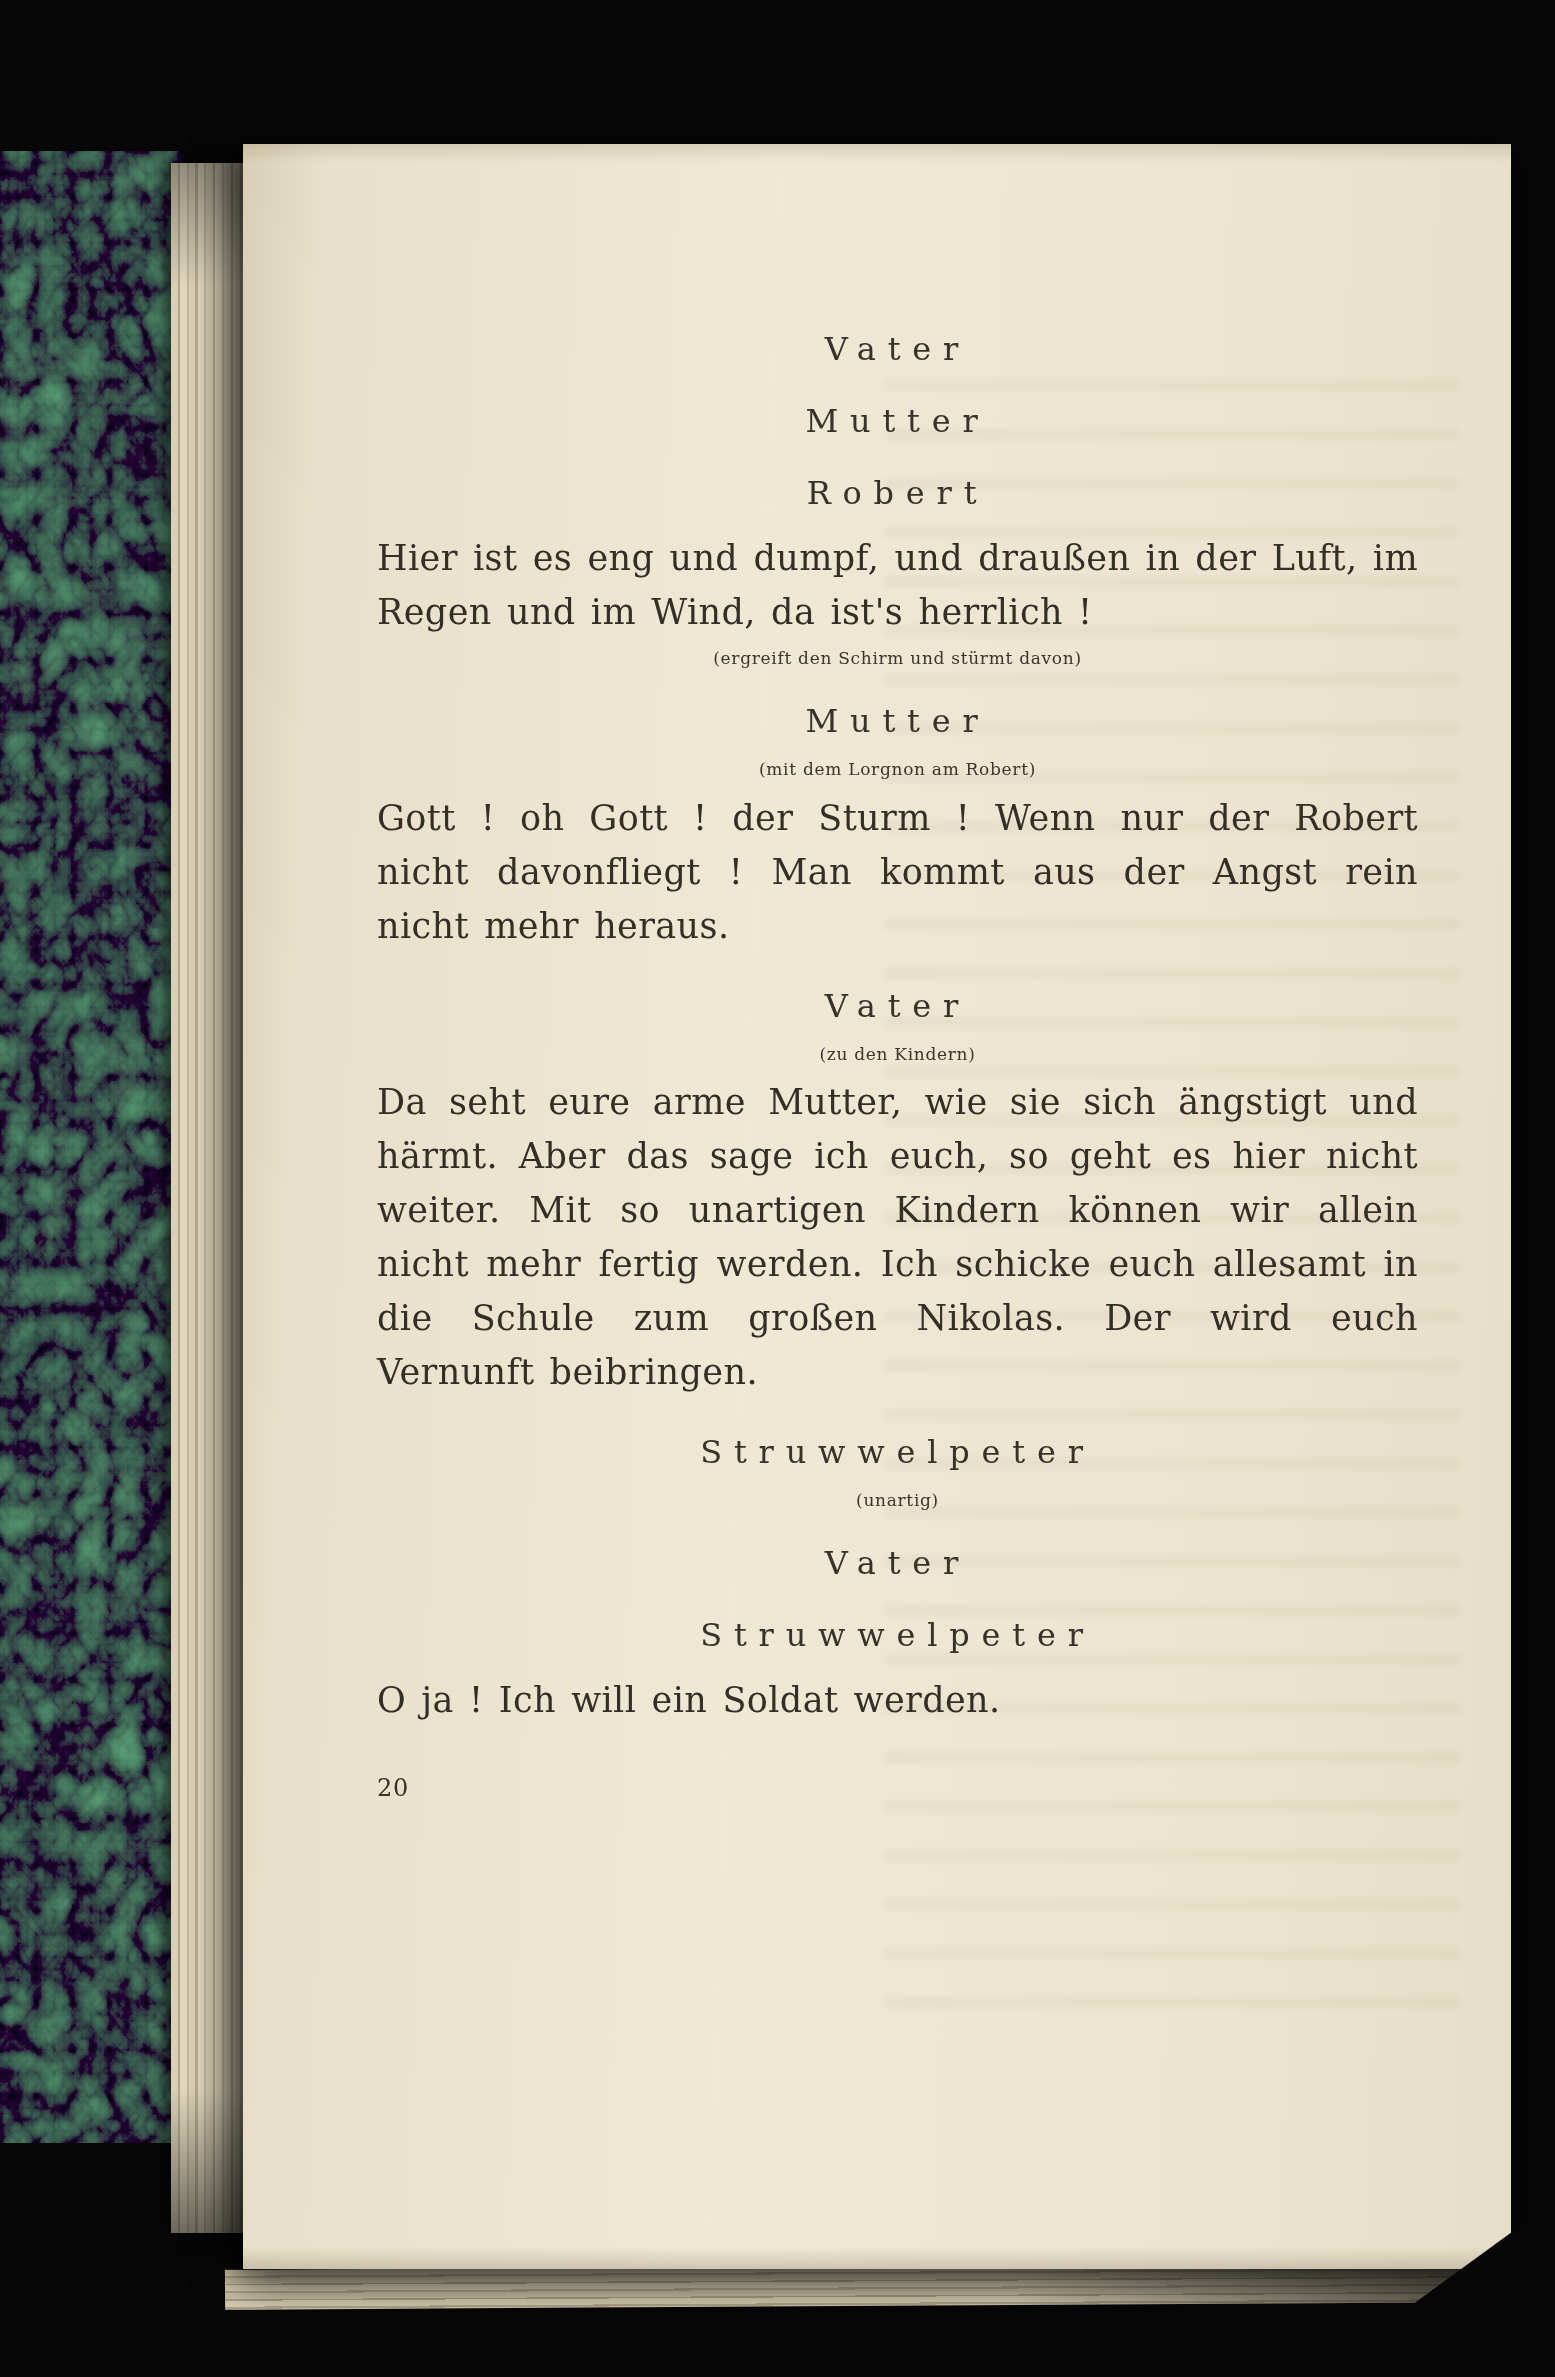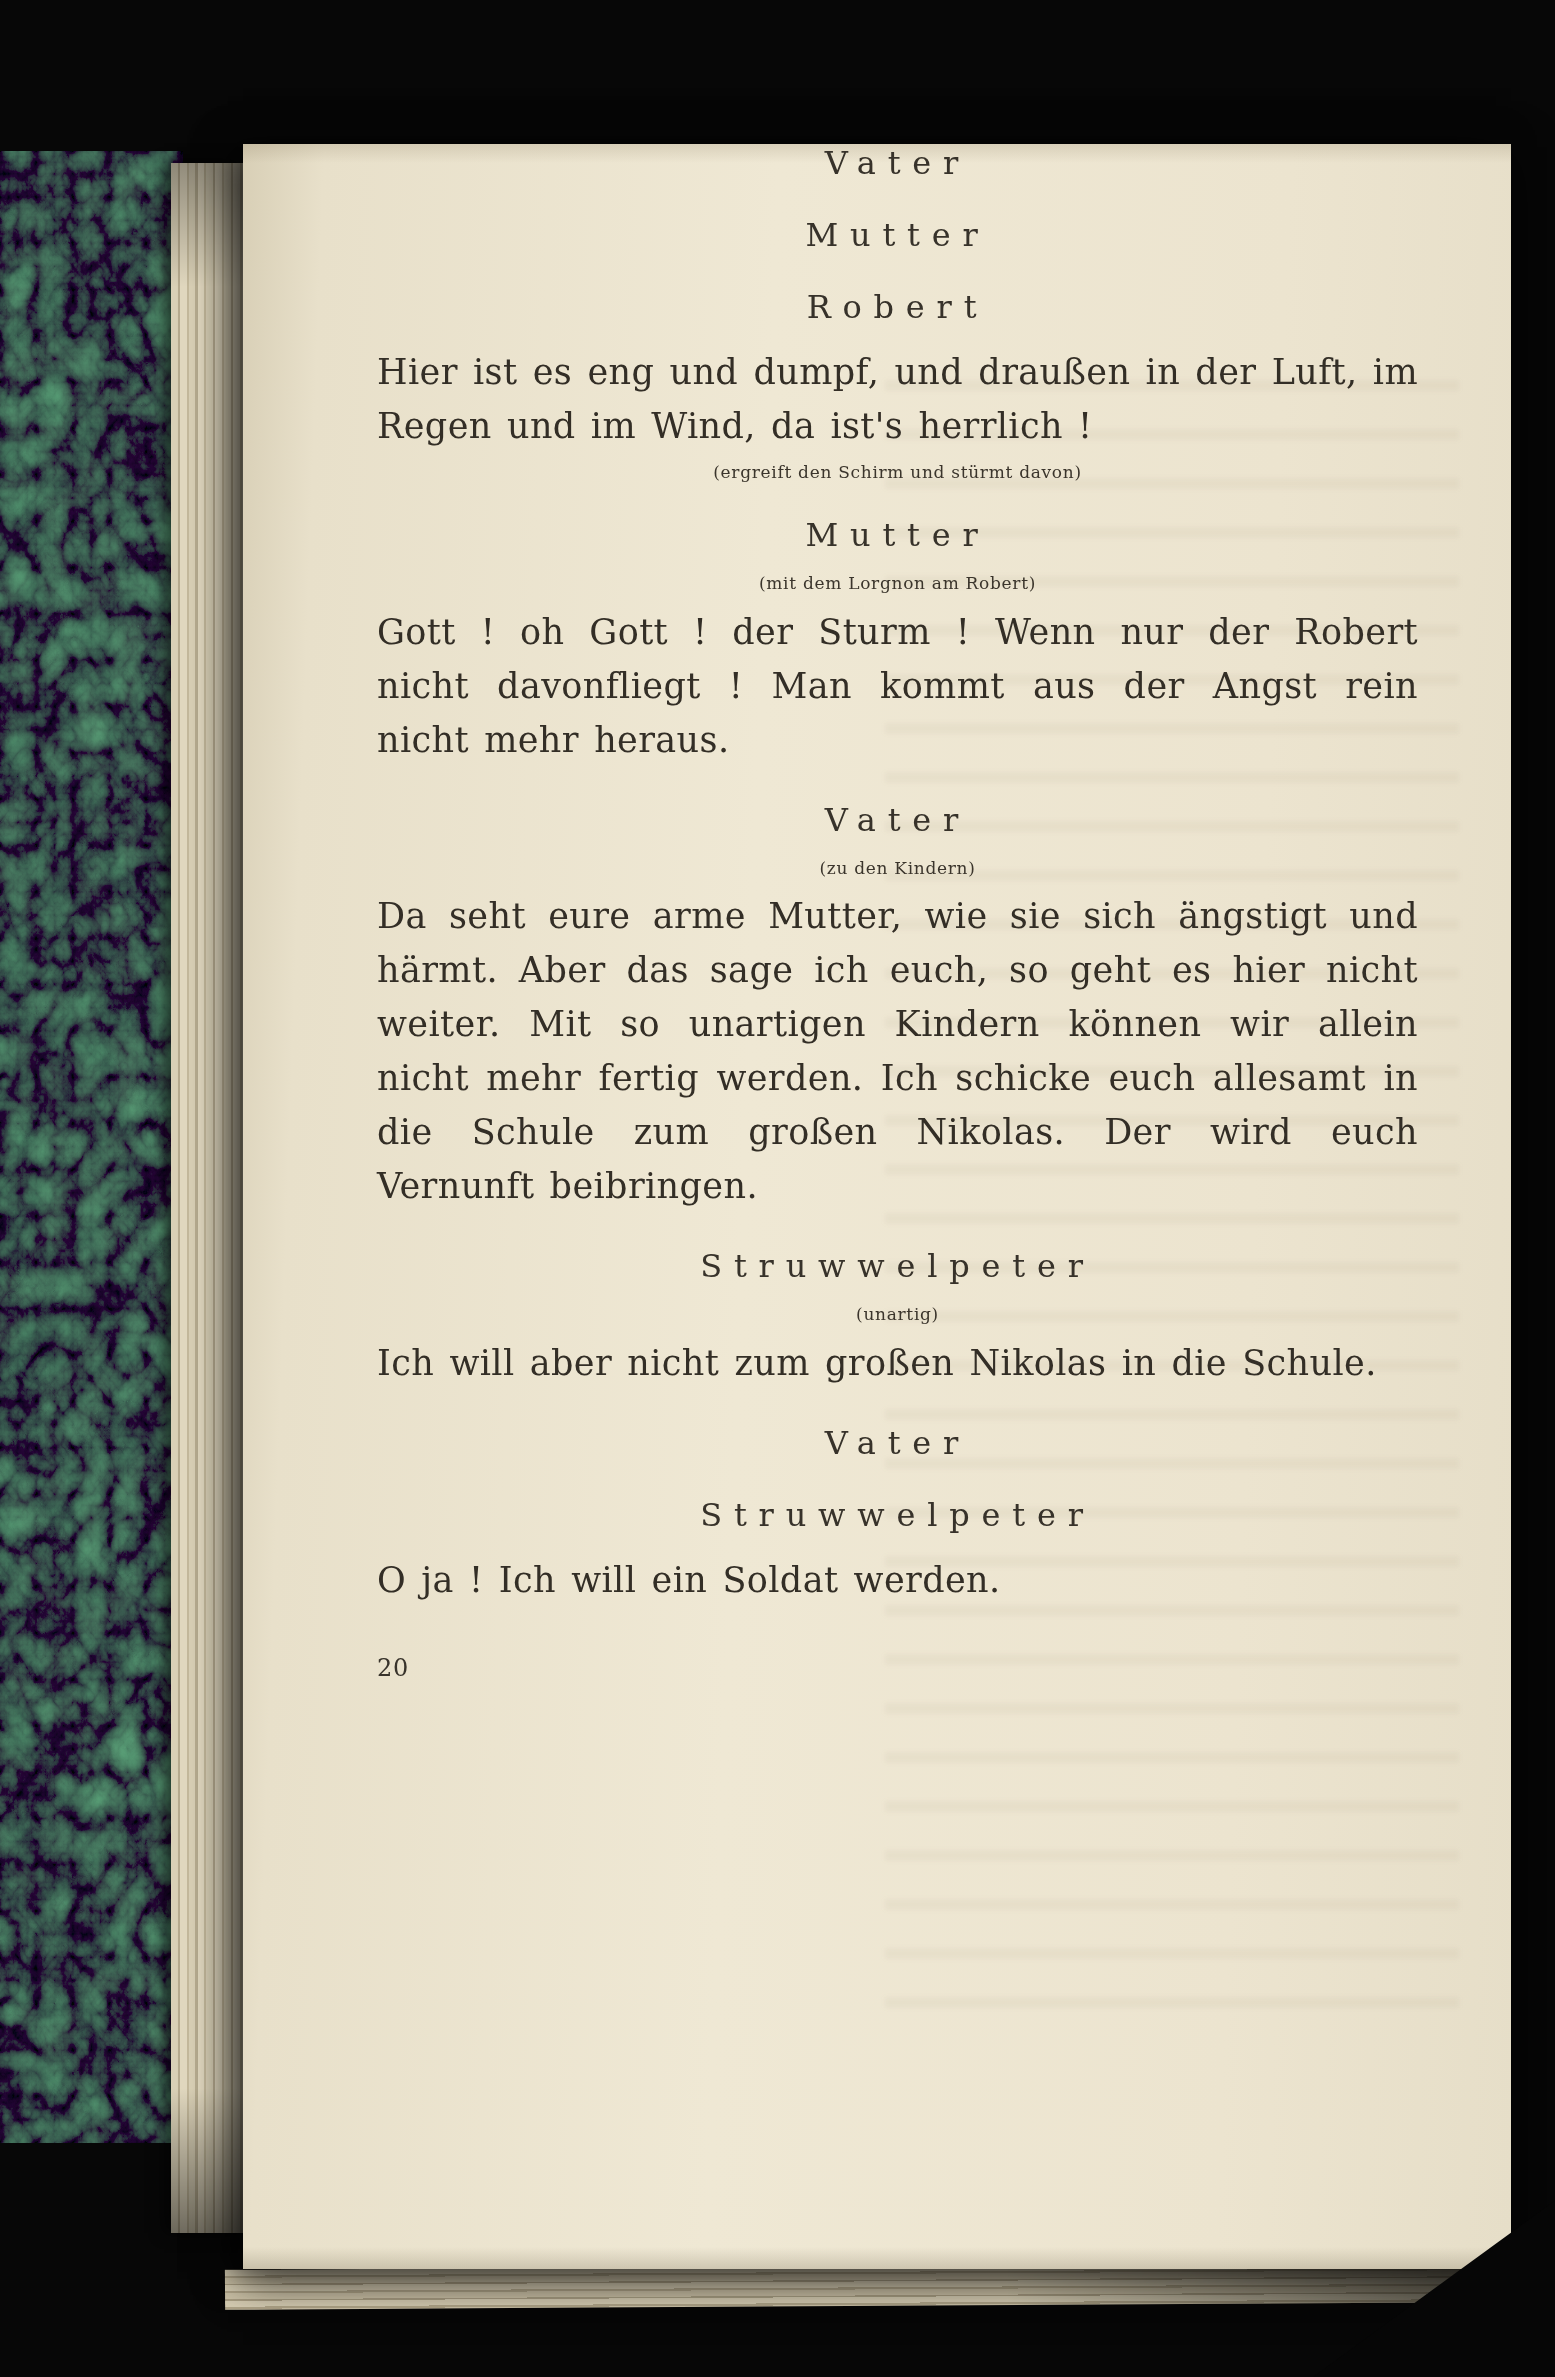--- a/index.html
+++ b/index.html
@@ -53,21 +53,21 @@
   
   .ghosting{
     position:absolute;right:52px;top:236px;width:574px;height:1664px;
     background:repeating-linear-gradient(180deg,
       rgba(125,112,86,.055) 0 11px, rgba(0,0,0,0) 11px 49px);
     filter:blur(2.2px);pointer-events:none;
   }
 
   .content{
     position:relative;margin:0 auto 12px 134px;width:1041px;
-    color:#332e26;
+    padding-top:186px;color:#332e26;
   }
   .block{margin:0 0 34px 0;}
   .speaker{
     margin:0 0 19px 0;font-size:32px;font-weight:normal;
     text-align:center;letter-spacing:11.8px;color:#37322a;
   }
   .direction{
     margin:1.5px 0 11.8px 0;font-size:17px;text-align:center;
     letter-spacing:0.7px;color:#3b352c;
   }
@@ -138,21 +138,20 @@
 
       <section class="block">
         <h2 class="speaker">Vater</h2>
         <p class="direction">(zu den Kindern)</p>
         <p class="speech">Da seht eure arme Mutter, wie sie sich ängstigt und härmt. Aber das sage ich euch, so geht es hier nicht weiter. Mit so unartigen Kindern können wir allein nicht mehr fertig werden. Ich schicke euch allesamt in die Schule zum großen Nikolas. Der wird euch Vernunft beibringen.</p>
       </section>
 
       <section class="block">
         <h2 class="speaker">Struwwelpeter</h2>
         <p class="direction">(unartig)</p>
-        <p class="speech">Ich will aber nicht zum großen Nikolas in die Schule.</p>
       </section>
 
       <section class="block">
         <h2 class="speaker">Vater</h2>
       </section>
 
       <section class="block">
         <h2 class="speaker">Struwwelpeter</h2>
         <p class="speech">O ja !  Ich will ein Soldat werden.</p>
       </section>

